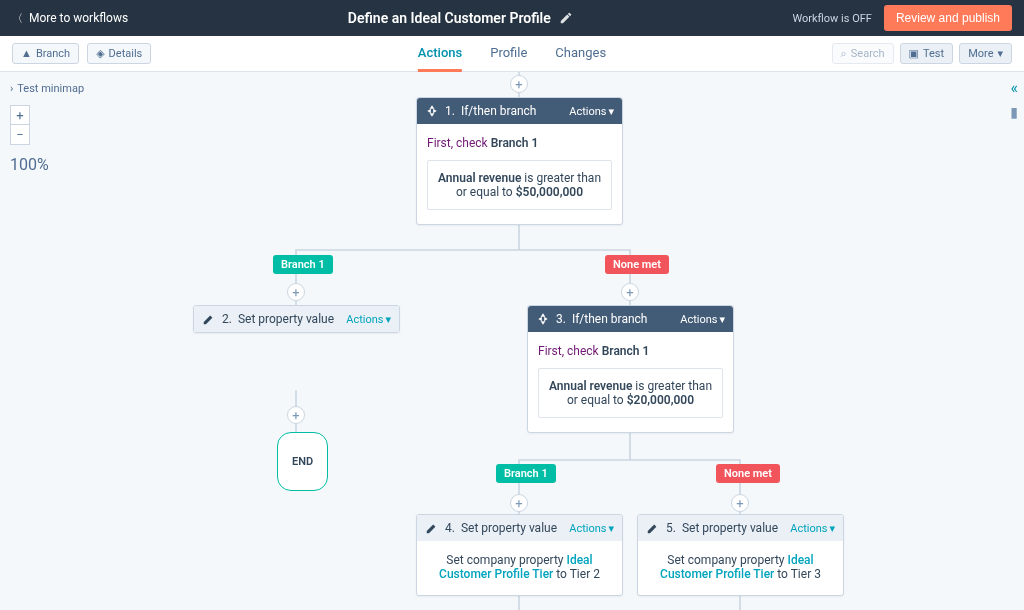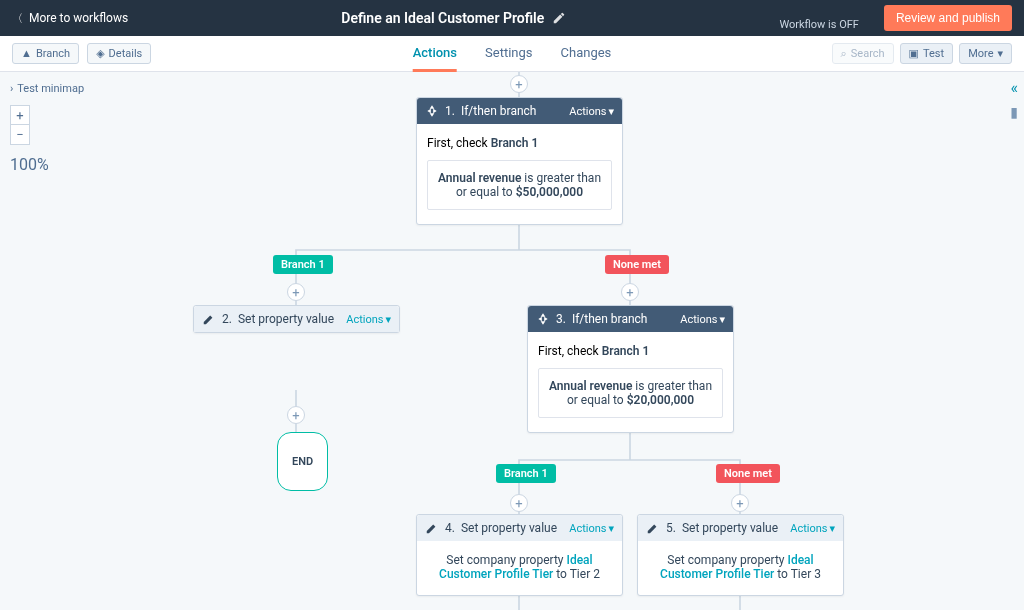--- a/index.html
+++ b/index.html
@@ -19,21 +19,21 @@
     height: 36px;
     display: flex;
     align-items: center;
     padding: 0 12px;
     justify-content: space-between;
   }
   .header-left { display: flex; align-items: center; gap: 6px; cursor: pointer; font-size: 12px; }
   .header-left .chev { font-size: 11px; opacity: .9; }
   .header-center { display: flex; align-items: center; gap: 8px; font-weight: 600; font-size: 14px; }
   .pencil { width: 14px; height: 14px; display:inline-flex; align-items:center; justify-content:center; opacity:.85; cursor:pointer;}
-  .header-right { display:flex; align-items:flex-end; gap:25px; }
+  .header-right { display:flex; align-items:center; gap:12px; }
   .wf-status { font-size: 11px; color:#cbd6e2; }
   .btn-primary {
     background: #ff7a59;
     color: #fff;
     border: none;
     padding: 6px 12px;
     border-radius: 3px;
     font-size: 12px;
     font-weight: 500;
     cursor: pointer;
@@ -117,21 +117,21 @@
     font-size:12px;
   }
   .card-header .title { display:flex; align-items:center; gap:6px; }
   .card-header .icon { width:14px; height:14px; display:inline-block; }
   .card-header .actions { font-size:11px; cursor:pointer; display:flex; align-items:center; gap:2px; }
   .card-header.dark { background:#425b76; color:#fff; }
   .card-header.dark .actions { color:#fff; }
   .card-header.light { background:#eaf0f6; color:#33475b; }
   .card-header.light .actions { color:#00a4bd; }
   .card-body { padding:12px 10px 14px; font-size:12px; color:#33475b; text-align:center; }
-  .card-body .prefix { color:#000000; }
+  .card-body .prefix { color:#701a75; }
   .branch-box {
     border:1px solid #dfe3eb; border-radius:2px;
     padding:10px 8px; margin-top:10px; font-size:12px; text-align:center;
   }
   .link-text { color:#00a4bd; font-weight:500; }
   .strong { font-weight:600; }
   .badge {
     position:absolute;
     padding:3px 8px;
     border-radius:3px;
@@ -181,21 +181,21 @@
       <span>▲</span>
       <span>Branch</span>
     </span>
     <span class="pill">
       <span>◈</span>
       <span>Details</span>
     </span>
   </div>
   <div class="subnav-center">
     <div class="tab active">Actions</div>
-    <div class="tab">Settings</div>
+    <div class="tab">Profile</div>
     <div class="tab">Changes</div>
   </div>
   <div class="subnav-right">
     <span class="ghost-btn disabled">
       <span>⌕</span>
       <span>Search</span>
     </span>
     <span class="ghost-btn">
       <span>▣</span>
       <span>Test</span>

